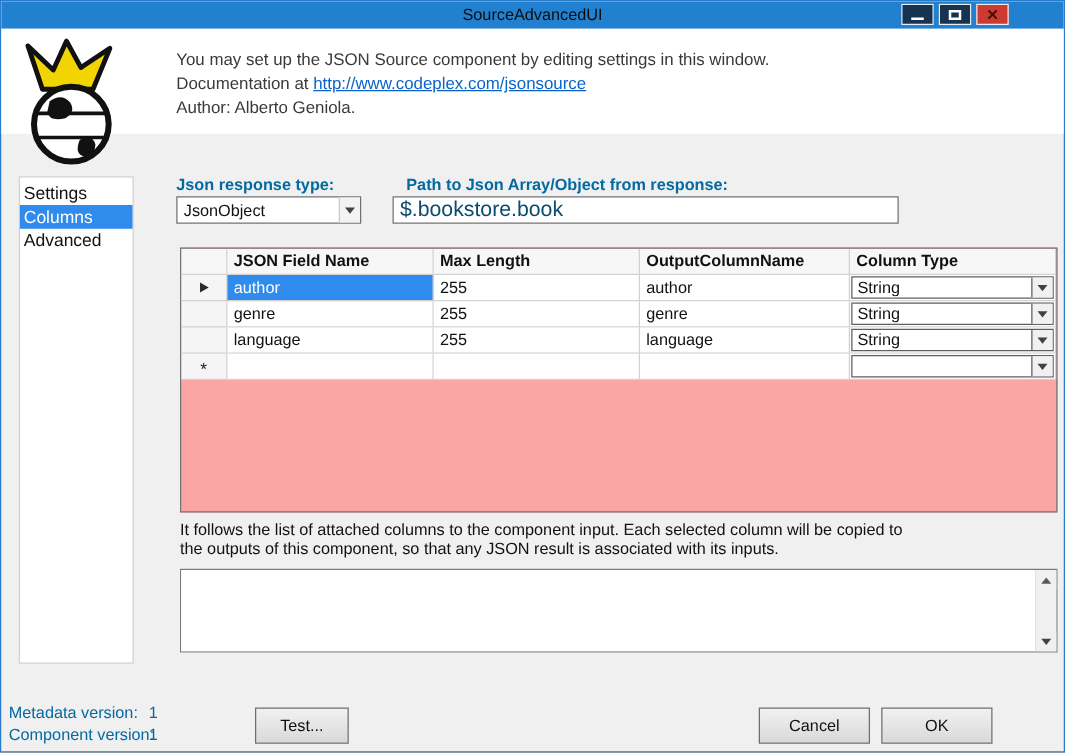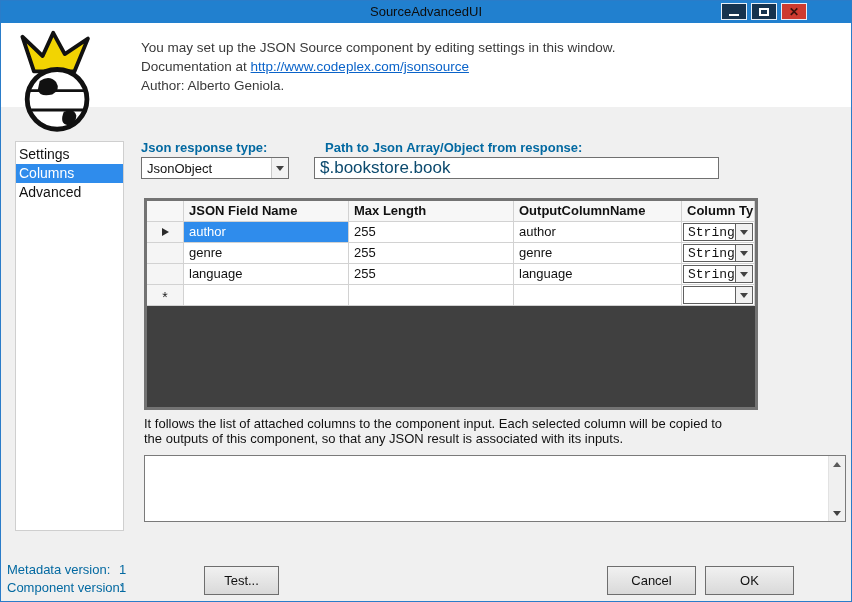--- a/index.html
+++ b/index.html
@@ -20,59 +20,59 @@
   .glyph-max { width:10px; height:8px; border:2px solid #fff; }
   .glyph-close { color:#3a110b; font-size:12px; font-weight:bold; line-height:1; }
 
   
   .header { position:absolute; top:22px; left:0; right:0; height:84px; background:#fff; }
   .logo { position:absolute; left:8px; top:6px; }
   .header-text { position:absolute; left:140px; top:15px; font-size:13.5px; color:#3a3a3a; line-height:19px; }
   .header-text a { color:#0a63c9; }
 
   
-  .sidebar { position:absolute; left:14px; top:140px; width:109px; height:390px;
+  .sidebar { position:absolute; left:14px; top:140px; width:92px; height:390px;
              background:#fff; border:1px solid #cfcfcf; padding-top:3px; font-size:14px; }
   .side-item { height:19px; padding:0 3px; color:#111; line-height:19px; cursor:default; }
   .side-item.selected { background:#2f8cec; color:#fff; }
 
   
   .lbl { position:absolute; font-size:13px; font-weight:bold; color:#0369a1; white-space:nowrap; }
   .combo { position:absolute; background:#fff; border:1px solid #707070; display:flex;
            align-items:center; font-size:13px; color:#111; }
   .combo .ctxt { flex:1; padding:0 5px; white-space:nowrap; overflow:hidden; }
   .combo .cbtn { width:17px; align-self:stretch; display:flex; align-items:center;
                  justify-content:center; border-left:1px solid #c9c9c9; background:#f3f3f3; }
   .tri-down { width:0; height:0; border-left:4px solid transparent;
               border-right:4px solid transparent; border-top:5px solid #424242; }
   .tri-up   { width:0; height:0; border-left:4px solid transparent;
               border-right:4px solid transparent; border-bottom:5px solid #5a5a5a; }
   .textinput { position:absolute; border:1px solid #707070; background:#fff; font-size:17px;
                padding:0 5px; font-family:inherit; color:#0c4a6e; outline:none; }
 
   
-  .grid { position:absolute; left:143px; top:197px; width:614px; height:212px;
-          background:#404040; border:3px solid #737373; font-size:13px; overflow:hidden; }
+  .grid { position:absolute; left:143px; top:197px; width:702px; height:212px;
+          background:#fca5a5; border:1px solid #737373; font-size:13px; overflow:hidden; }
   .grow { display:flex; height:21px; }
   .grow.ghead { height:21px; }
   .gcell { background:#fff; border-right:1px solid #d2d2d2; border-bottom:1px solid #d2d2d2;
            padding:2px 5px; white-space:nowrap; overflow:hidden; color:#111; }
   .ghead .gcell { background:#f7f7f7; font-weight:bold; }
   .gsel { width:37px; flex:0 0 37px; background:#f5f5f5; display:flex;
           align-items:center; justify-content:center; padding:0; }
   .c1 { width:165px; flex:0 0 165px; }
   .c2 { width:165px; flex:0 0 165px; }
   .c3 { width:168px; flex:0 0 168px; }
   .c4 { flex:1; padding:0; position:relative; }
   .gcell.selcell { background:#2f8cec; color:#fff; }
   .row-arrow { width:0; height:0; border-left:7px solid #2b2b2b;
                border-top:4px solid transparent; border-bottom:4px solid transparent; }
   .newrow-star { font-size:14px; color:#222; line-height:1; margin-top:4px; }
   .cell-combo { position:absolute; inset:1px; border:1px solid #5f5f5f; background:#fff;
-                display:flex; align-items:flex-end;font-family:Liberation Mono, monospace; }
+                display:flex; align-items:flex-start; }
   .cell-combo .ctxt { flex:1; padding:0 4px; white-space:nowrap; overflow:hidden; }
   .cell-combo .cbtn { width:17px; align-self:stretch; background:#f1f1f1;
                       border-left:1px solid #5f5f5f; display:flex; align-items:center; justify-content:center; }
 
   
   .desc { position:absolute; left:143px; top:415px; width:585px; font-size:13px;
           color:#111; line-height:15px; }
   .multibox { position:absolute; left:143px; top:454px; width:702px; height:67px;
               background:#fff; border:1px solid #7a7a7a; }
   .multibox textarea { position:absolute; inset:0; right:17px; width:683px; height:65px;

